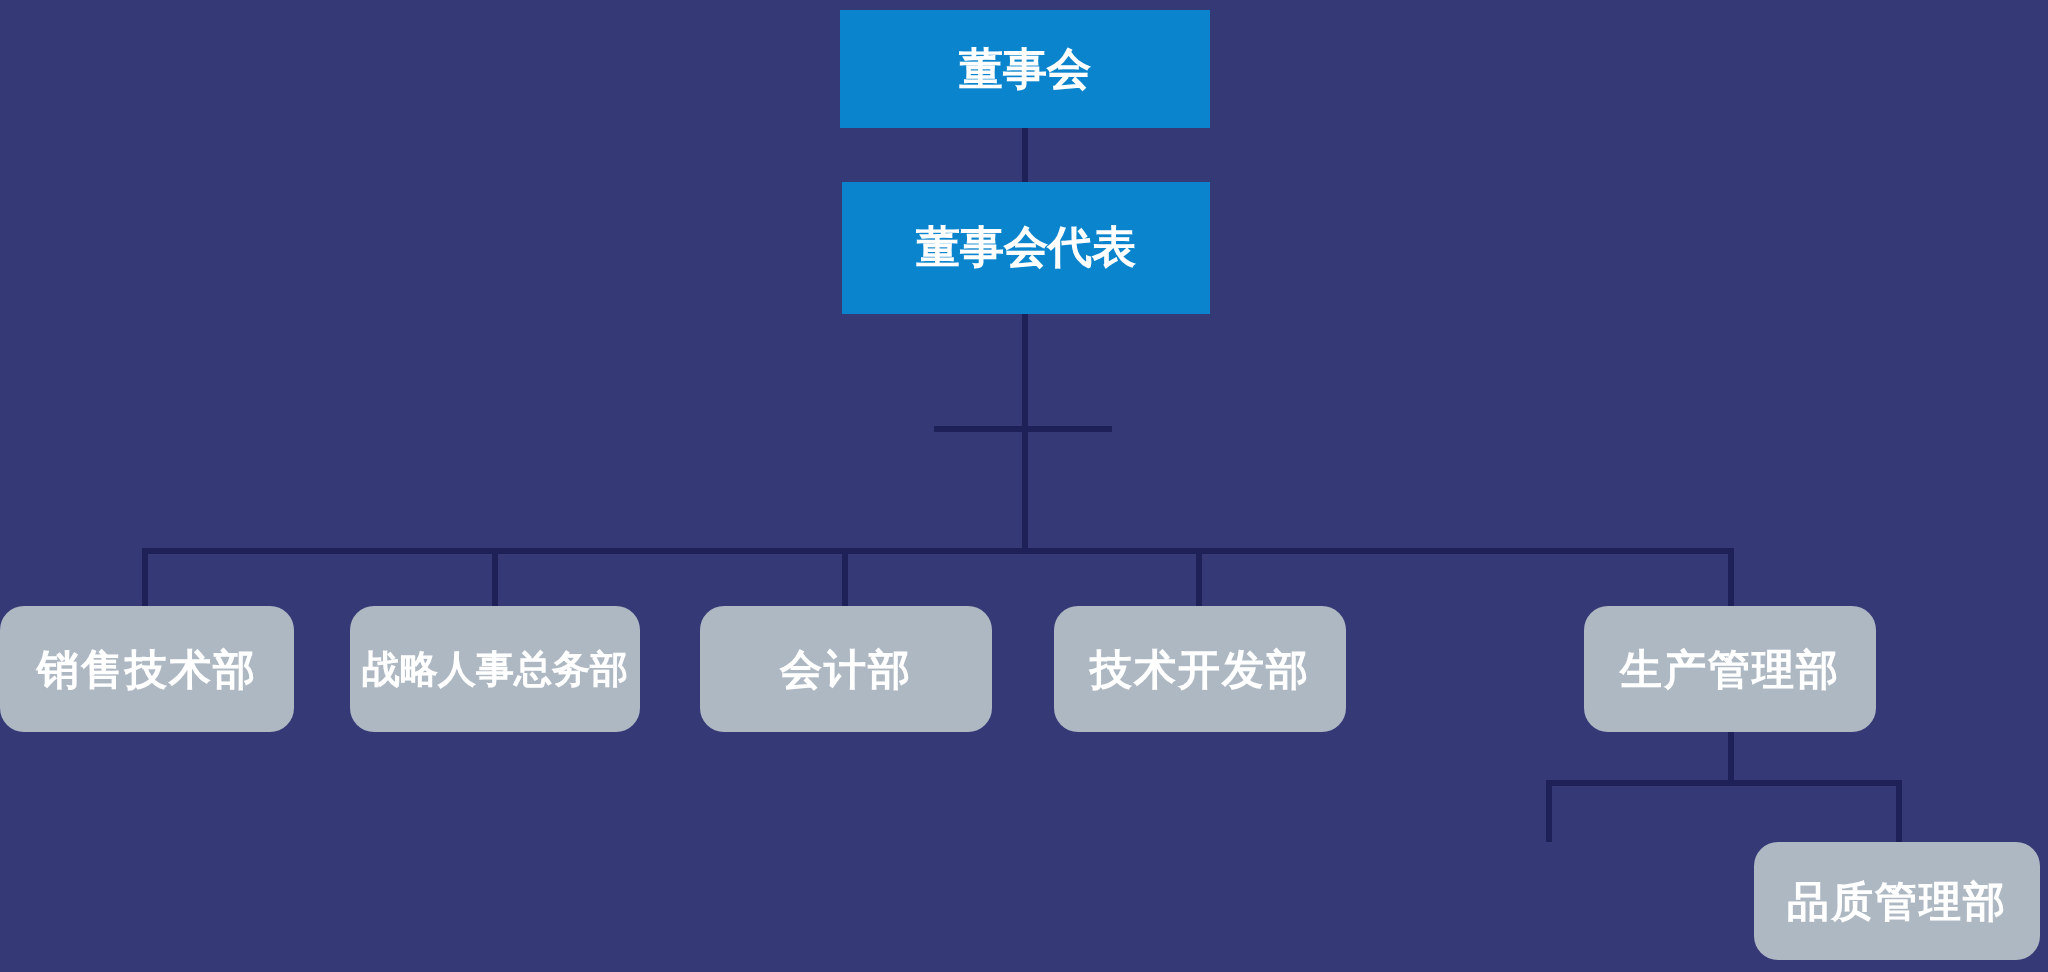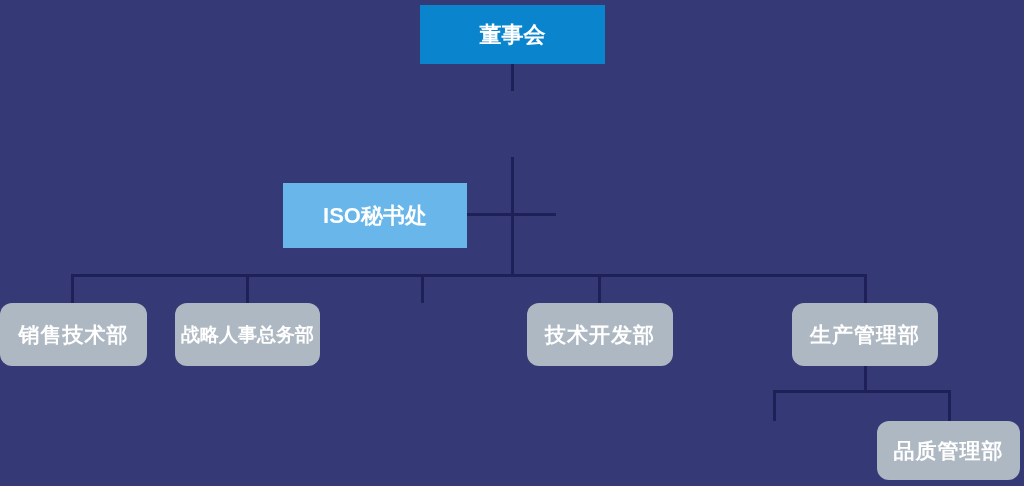--- a/index.html
+++ b/index.html
@@ -56,30 +56,33 @@
 
   <div class="line v" style="left:864px;top:366px;height:27px"></div>
   <div class="line h" style="left:773px;top:390px;width:178px"></div>
   <div class="line v" style="left:773px;top:390px;height:31px"></div>
   <div class="line v" style="left:948px;top:390px;height:31px"></div>
 
   <div class="node exec" style="left:420px;top:5px;width:185px;height:59px">
     <span>董事会</span>
   </div>
 
+  <div class="node exec" style="left:421px;top:91px;width:184px;height:66px">
+    <span>董事会代表</span>
+  </div>
 
-  <div class="node staff" style="left:283px;top:183px;width:184px;height:65px">
-    <span>ISO秘书处</span>
-  </div>
 
   <div class="node dept" style="left:0px;top:303px;width:147px;height:63px">
     <span>销售技术部</span>
   </div>
   <div class="node dept tight" style="left:175px;top:303px;width:145px;height:63px">
     <span>战略人事总务部</span>
+  </div>
+  <div class="node dept" style="left:350px;top:303px;width:146px;height:63px">
+    <span>会计部</span>
   </div>
   <div class="node dept" style="left:527px;top:303px;width:146px;height:63px">
     <span>技术开发部</span>
   </div>
   <div class="node dept" style="left:792px;top:303px;width:146px;height:63px">
     <span>生产管理部</span>
   </div>
 
   <div class="node dept" style="left:877px;top:421px;width:143px;height:59px">
     <span>品质管理部</span>

